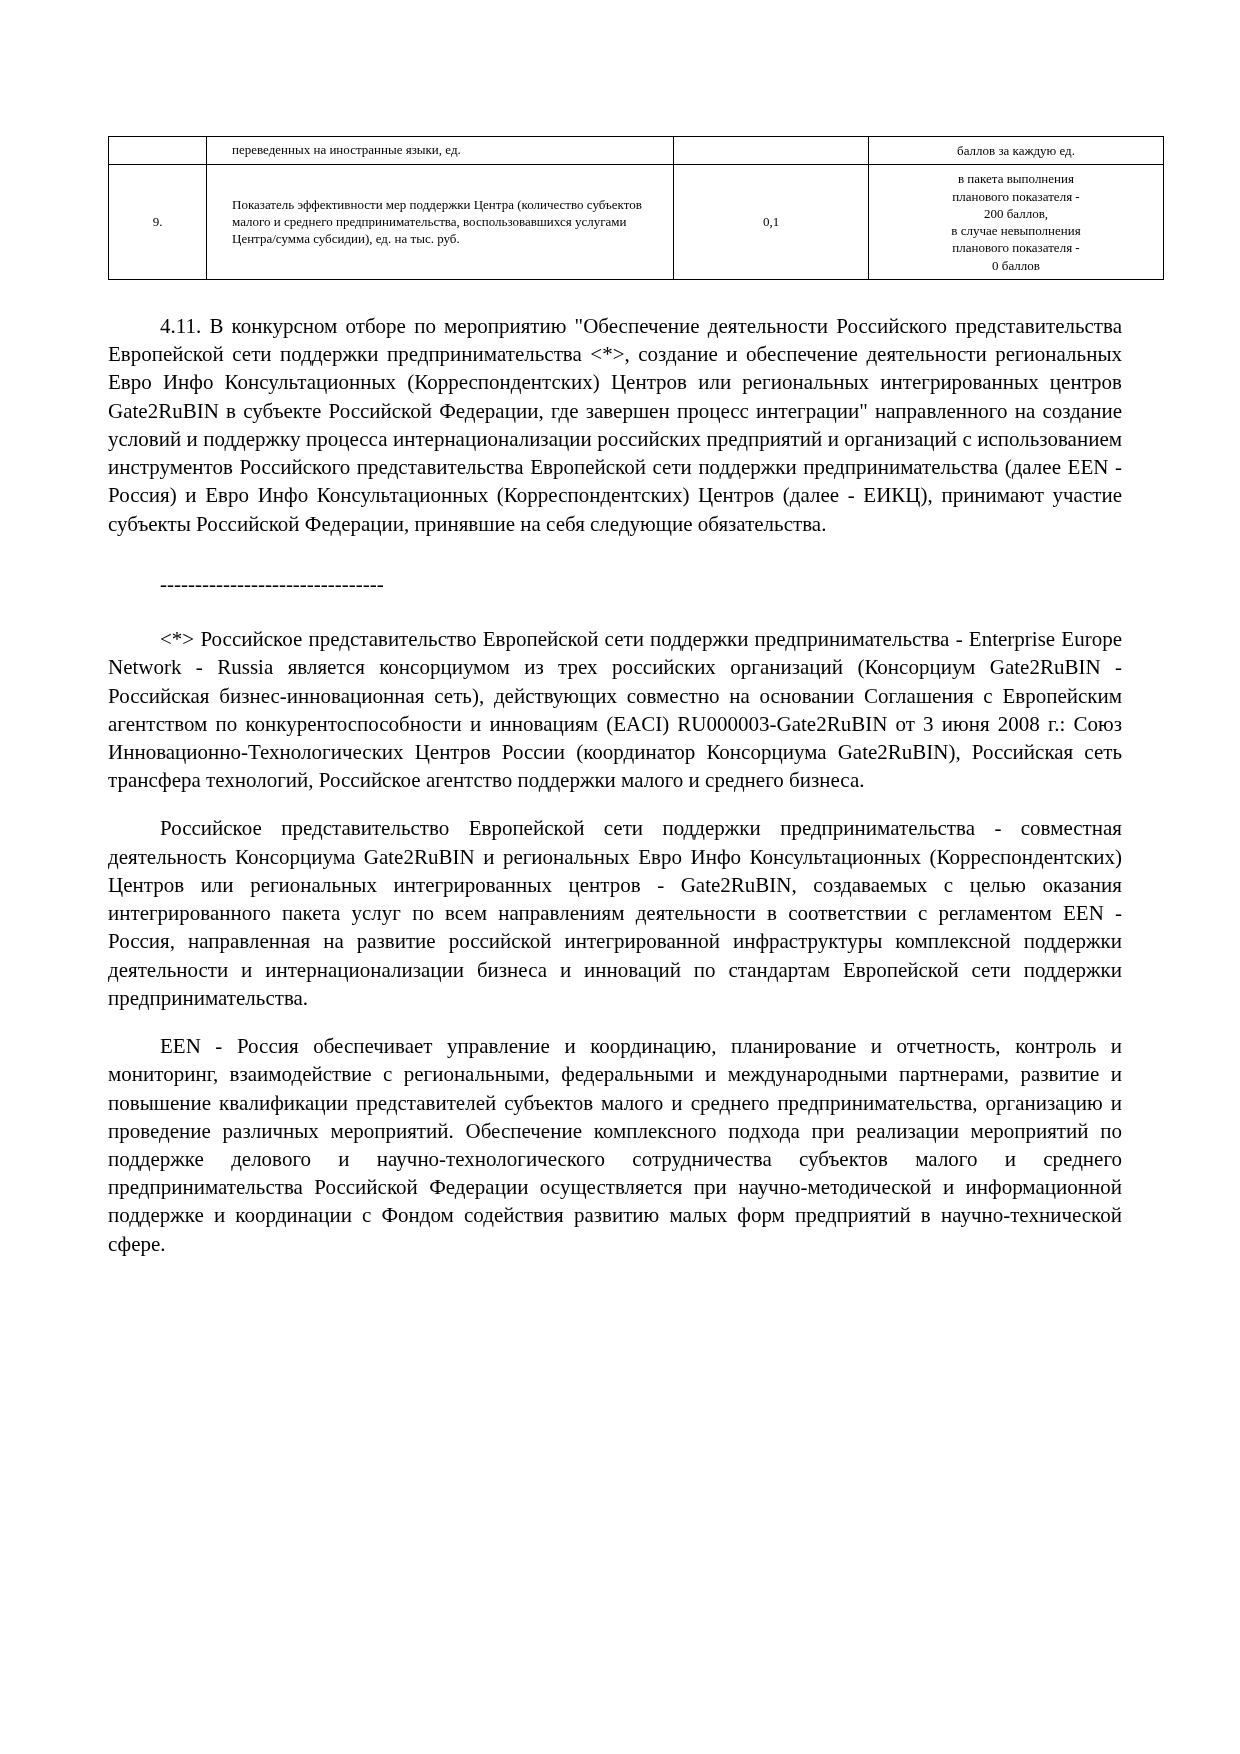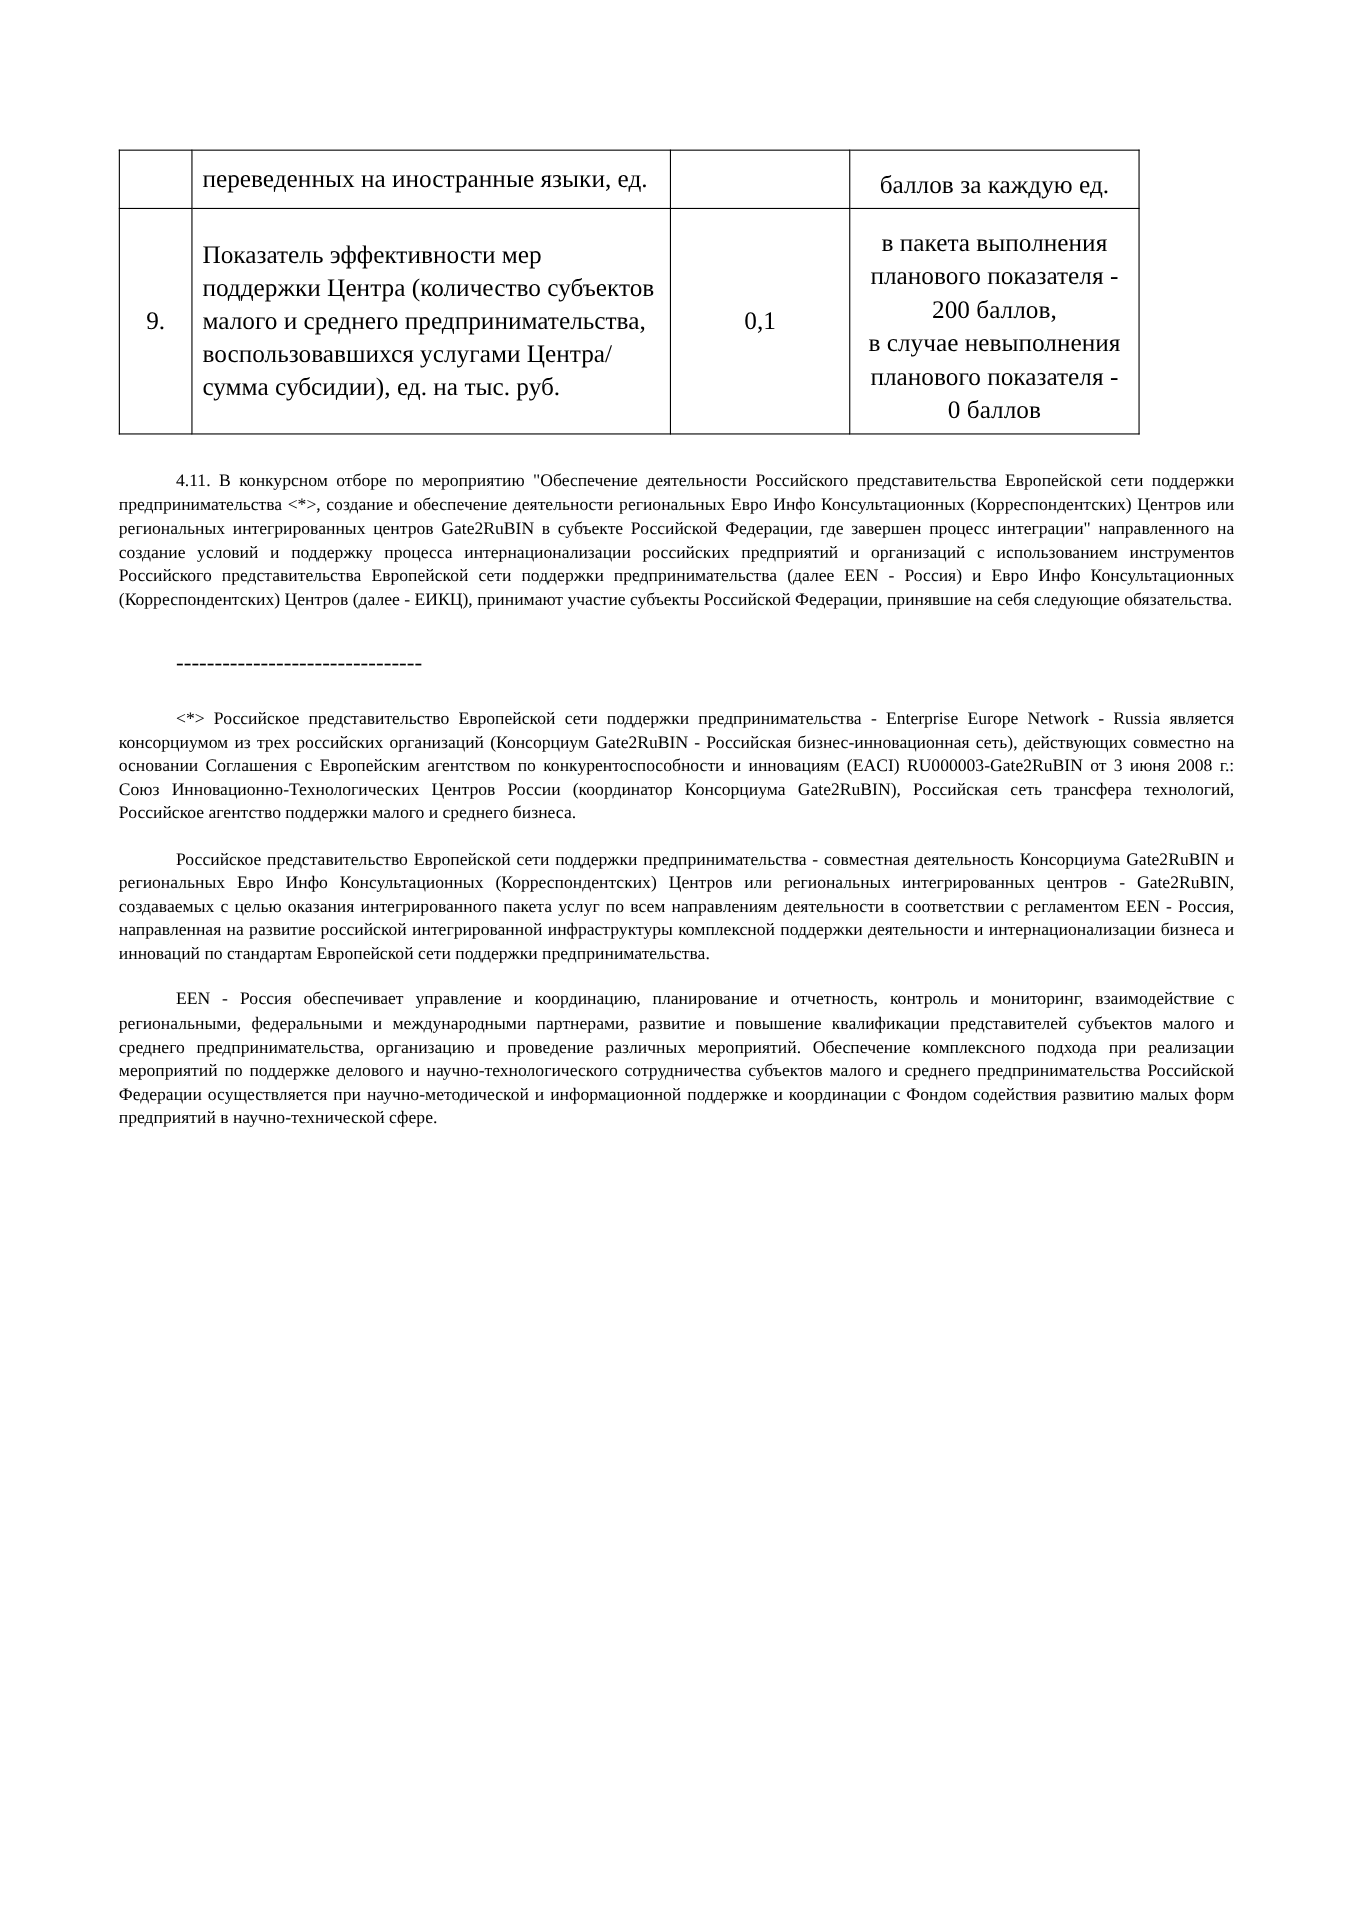--- a/index.html
+++ b/index.html
@@ -25,37 +25,37 @@
 
   
   table.score-table {
     border-collapse: collapse;
     width: 907px;
     table-layout: fixed;
     margin: 0 0 0 0;
   }
   table.score-table td {
     border: 1.6px solid #000;
-    padding: 5px 9px;
+    padding: 5px 25px;
     vertical-align: middle;
-    font-size: 23px;
+    font-size: 13px;
     line-height: 1.30;
   }
   td.col-num   { width: 47px;  text-align: center; vertical-align: middle; }
   td.col-name  { width: 416px; text-align: left;   vertical-align: middle; }
   td.col-weight{ width: 144px; text-align: center; vertical-align: middle; }
   td.col-score { width: 244px; text-align: center; vertical-align: middle; }
 
   td.col-name.top-row    { vertical-align: middle; }
-  .score-lines { display: block; margin-top: 11px; }
+  .score-lines { display: block; }
   .score-lines span { display: block; line-height: 1.33; }
 
   
   .para {
-    font-size: 16px;
+    font-size: 21px;
     line-height: 1.345;
     text-align: justify;
     text-justify: inter-word;
     margin: 0;
     hyphens: none;
   }
   .para.indent { text-indent: 52px; }
   .gap-after-table { height: 32px; }
   .gap-sm  { height: 20px; }
   .gap-md  { height: 28px; }

